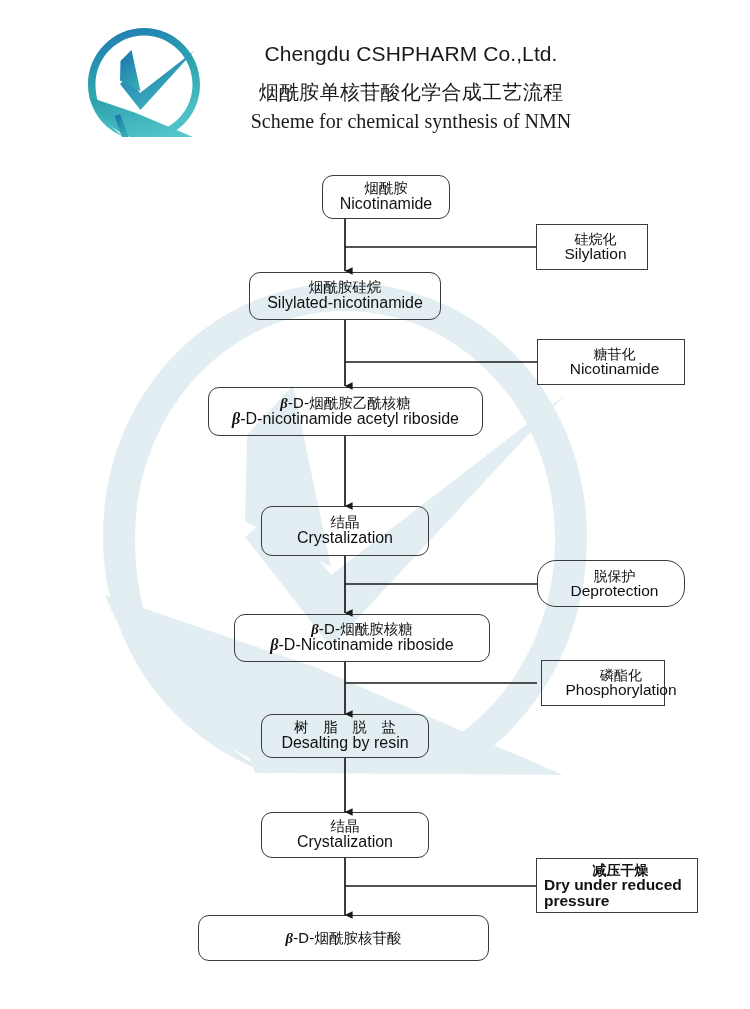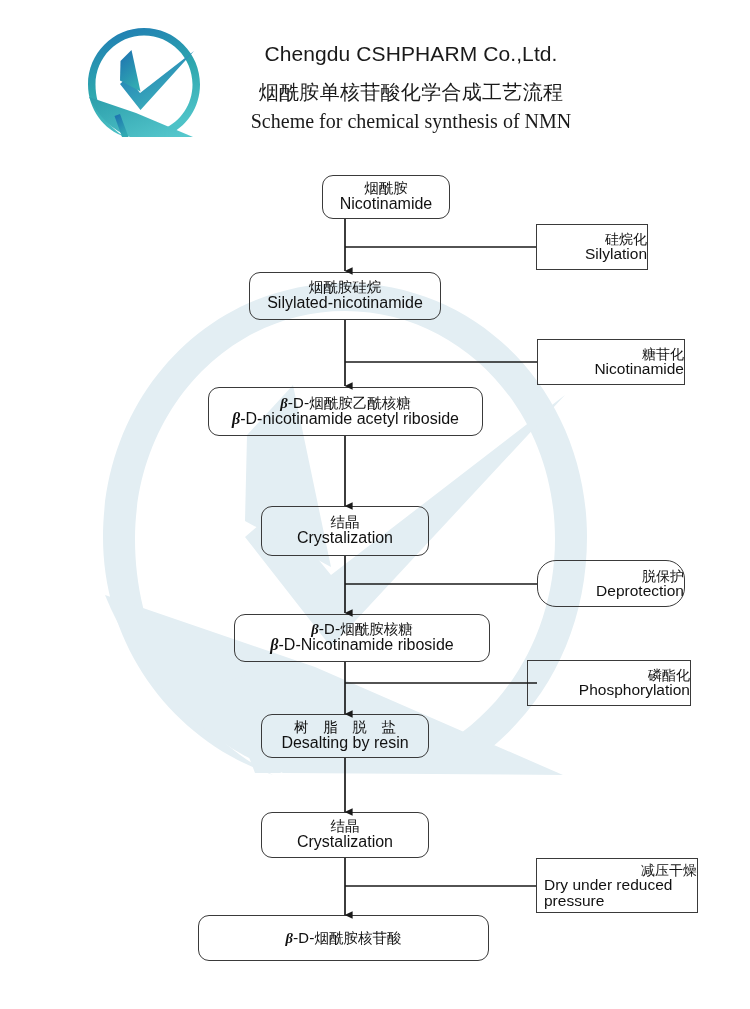--- a/index.html
+++ b/index.html
@@ -88,21 +88,21 @@
     border: 1.6px solid #3a3a3a;
     background: transparent;
     display: flex;
     flex-direction: column;
     align-items: center;
     justify-content: center;
     line-height: 1.02;
     color: #111111;
   }
   .node.rounded { border-radius: 11px; }
-  .node.square  { border-radius: 0; align-items: flex-end; padding-left: 7px; }
+  .node.square  { border-radius: 0; align-items: center; padding-left: 7px; }
 
   .cn {
     font-family: "DejaVu Sans", sans-serif;
     font-size: 14.5px;
     white-space: nowrap;
   }
   .en {
     font-family: "Liberation Sans", sans-serif;
     font-size: 16px;
     white-space: nowrap;
@@ -237,23 +237,23 @@
   <div class="node square" style="left:537px; top:339px; width:148px; height:46px;">
     <div class="cn">糖苷化</div>
     <div class="en">Nicotinamide</div>
   </div>
 
   <div class="node square" style="left:537px; top:560px; width:148px; height:47px;border-radius:19px;">
     <div class="cn">脱保护</div>
     <div class="en">Deprotection</div>
   </div>
 
-  <div class="node square" style="left:527px; top:660px; width:164px; height:46px;padding-left:36px;">
+  <div class="node square" style="left:541px; top:660px; width:124px; height:46px;padding-left:36px;">
     <div class="cn">磷酯化</div>
     <div class="en">Phosphorylation</div>
   </div>
 
-  <div class="node square" style="left:536px; top:858px; width:162px; height:55px;">
+  <div class="node square" style="left:536px; top:858px; width:162px; height:55px;font-weight:bold;">
     <div class="cn">减压干燥</div>
     <div class="en">Dry under reduced pressure</div>
   </div>
 
 </div>
 
 </body></html>

